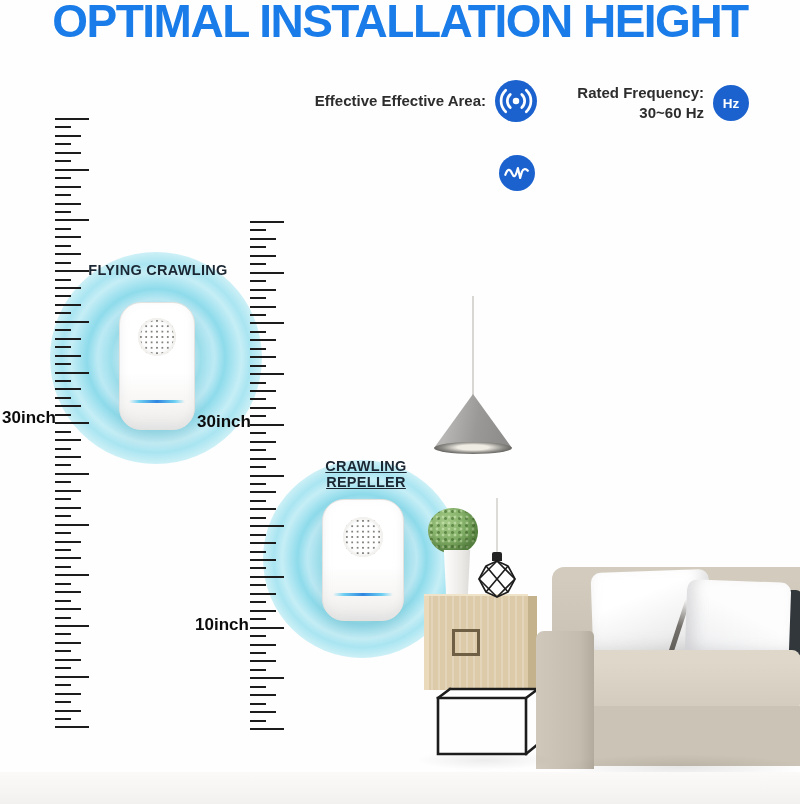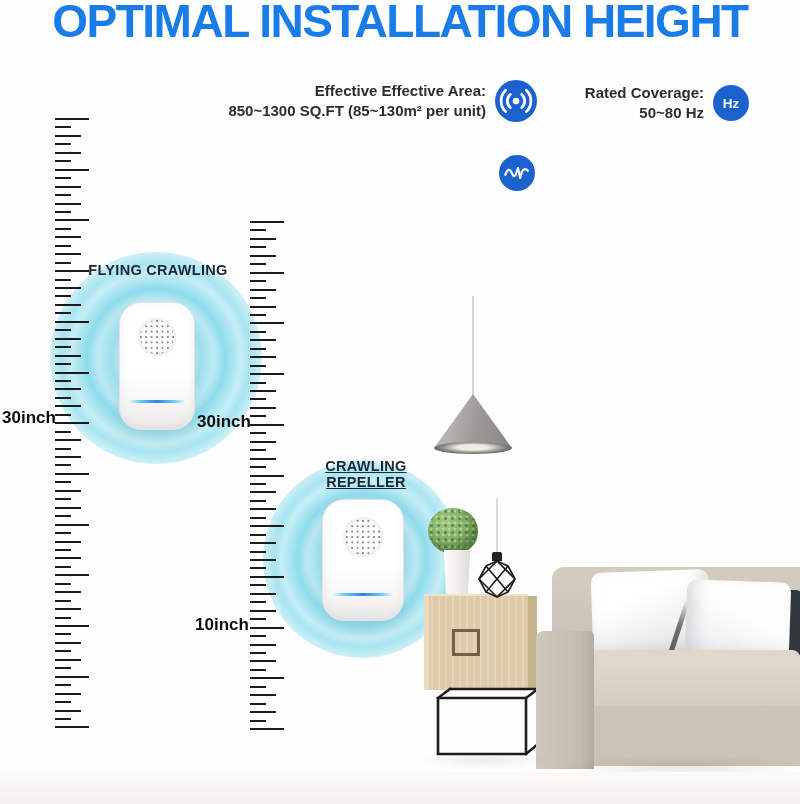--- a/index.html
+++ b/index.html
@@ -305,38 +305,37 @@
 
   <div class="height-label" style="left:2px;top:408px;">30inch</div>
   <div class="height-label" style="left:197px;top:412px;">30inch</div>
   <div class="height-label" style="left:195px;top:615px;">10inch</div>
 
   <div class="title">OPTIMAL INSTALLATION HEIGHT</div>
 
   <div class="spec" style="top:80px;left:170px;width:367px;">
     <div class="spec-text">
       <div>Effective Effective Area:</div>
-      <div>850~1300 SQ.FT (85~130m² per unit)</div>
     </div>
     <svg width="42" height="42" viewBox="0 0 40 40">
       <circle cx="20" cy="20" r="20" fill="#1b62cf"></circle>
       <circle cx="20" cy="20" r="3.1" fill="#fff"></circle>
       <g stroke="#fff" stroke-width="2.6" fill="none" stroke-linecap="round">
         <path d="M14.5 13.8 a8.4 8.4 0 0 0 0 12.4"></path>
         <path d="M25.5 13.8 a8.4 8.4 0 0 1 0 12.4"></path>
         <path d="M10.2 9.8 a14 14 0 0 0 0 20.4"></path>
         <path d="M29.8 9.8 a14 14 0 0 1 0 20.4"></path>
       </g>
     </svg>
   </div>
 
   <div class="spec" style="top:83px;left:540px;width:209px;">
     <div class="spec-text">
-      <div>Rated Coverage:</div>
-      <div>50~80 Hz</div>
+      <div>Rated Frequency:</div>
+      <div>30~60 Hz</div>
     </div>
     <svg width="36" height="36" viewBox="0 0 40 40">
       <circle cx="20" cy="20" r="20" fill="#1b62cf"></circle>
       <text x="20" y="25.5" text-anchor="middle" font-family="Liberation Sans, sans-serif" font-size="15" font-weight="bold" fill="#ffffff">Hz</text>
     </svg>
   </div>
 
   <div class="spec" style="top:155px;left:320px;width:215px;">
     <svg width="36" height="36" viewBox="0 0 40 40">
       <circle cx="20" cy="20" r="20" fill="#1b62cf"></circle>

